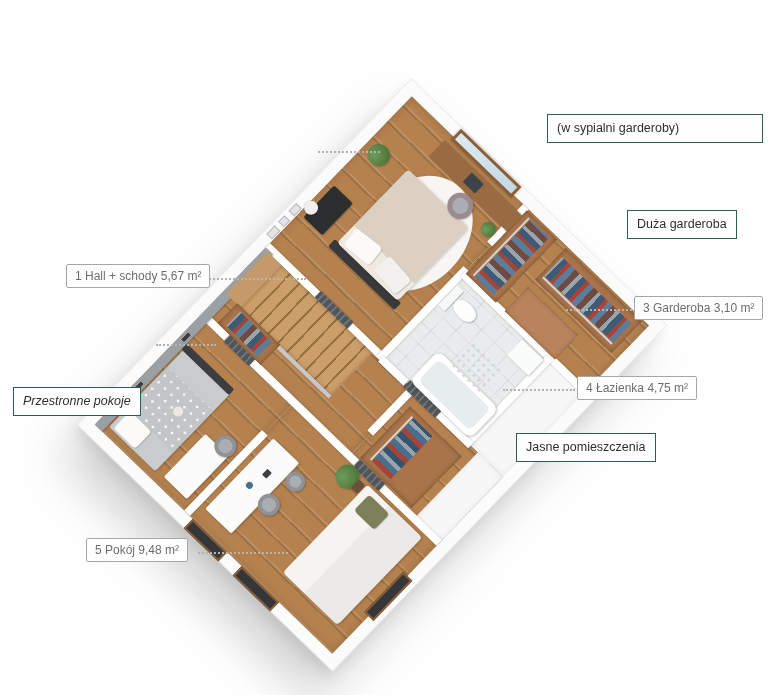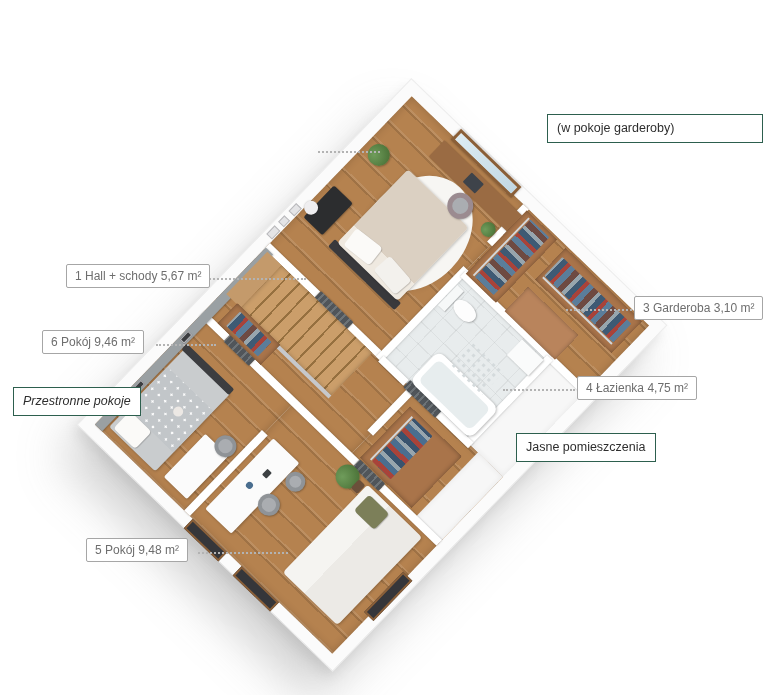--- a/index.html
+++ b/index.html
@@ -184,23 +184,23 @@
 
   <div class="leader" id="ld-room2"></div>
   <div class="leader" id="ld-hall"></div>
   <div class="leader" id="ld-gard3"></div>
   <div class="leader" id="ld-room6"></div>
   <div class="leader" id="ld-lazienka"></div>
   <div class="leader" id="ld-room5"></div>
 
   <div class="lbl lbl-gray" id="lbl-hall">1 Hall + schody 5,67 m²</div>
   <div class="lbl lbl-gray" id="lbl-gard3">3 Garderoba 3,10 m²</div>
-  <div class="lbl lbl-gray" id="lbl-room6">6 Pokój 9,46 m²</div>
   <div class="lbl lbl-gray" id="lbl-lazienka">4 Łazienka 4,75 m²</div>
   <div class="lbl lbl-gray" id="lbl-room5">5 Pokój 9,48 m²</div>
 
   <div class="lbl lbl-green" id="lbl-option">
-    <span class="ln">(w pokoje garderoby)</span>
+    <span class="ln">(w sypialni garderoby)</span>
   </div>
+  <div class="lbl lbl-green" id="lbl-duza">Duża garderoba</div>
   <div class="lbl lbl-green" id="lbl-przestronne">Przestronne pokoje</div>
   <div class="lbl lbl-green" id="lbl-jasne">Jasne pomieszczenia</div>
 
 </div>
 
 </body></html>

